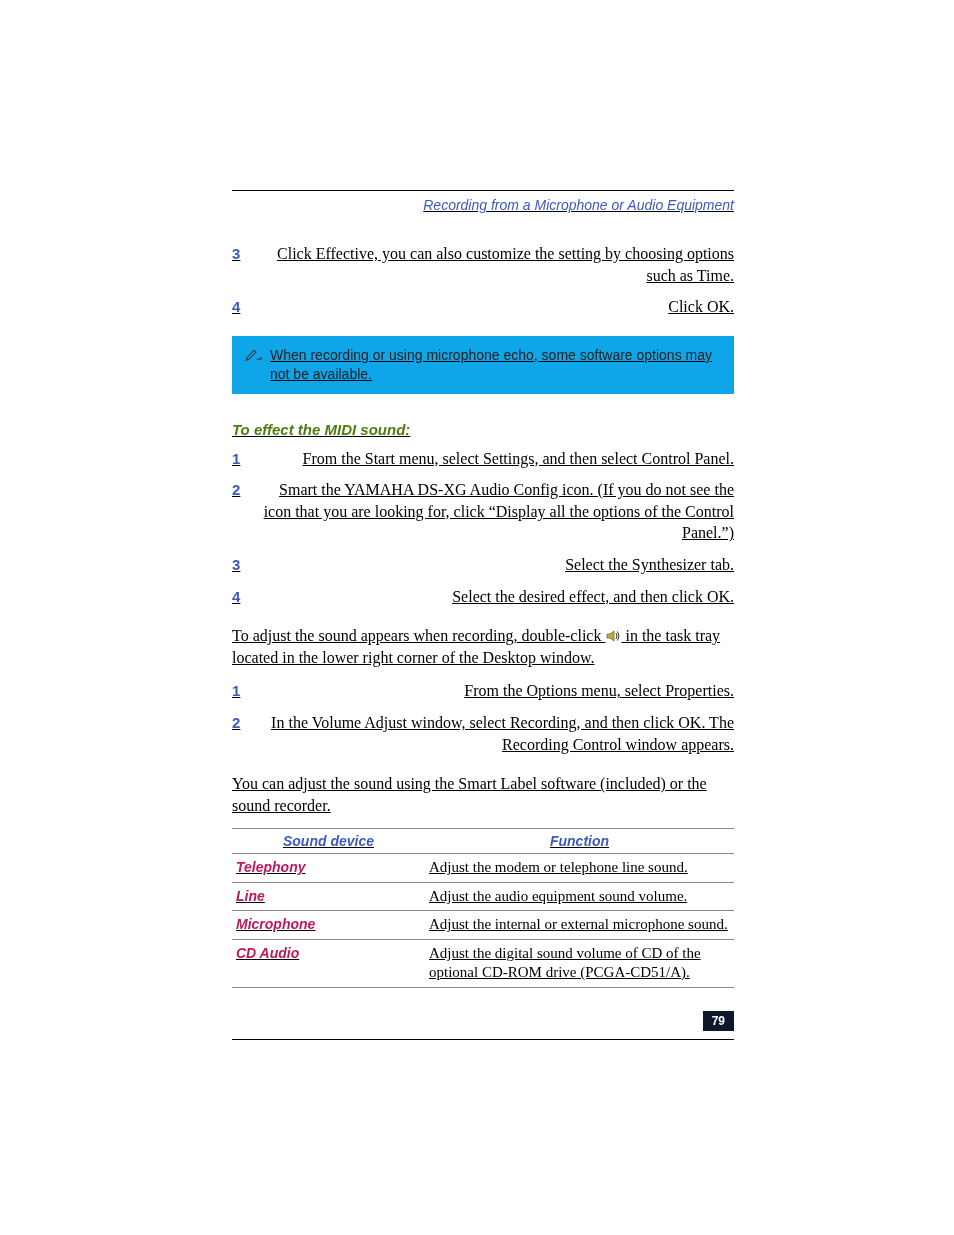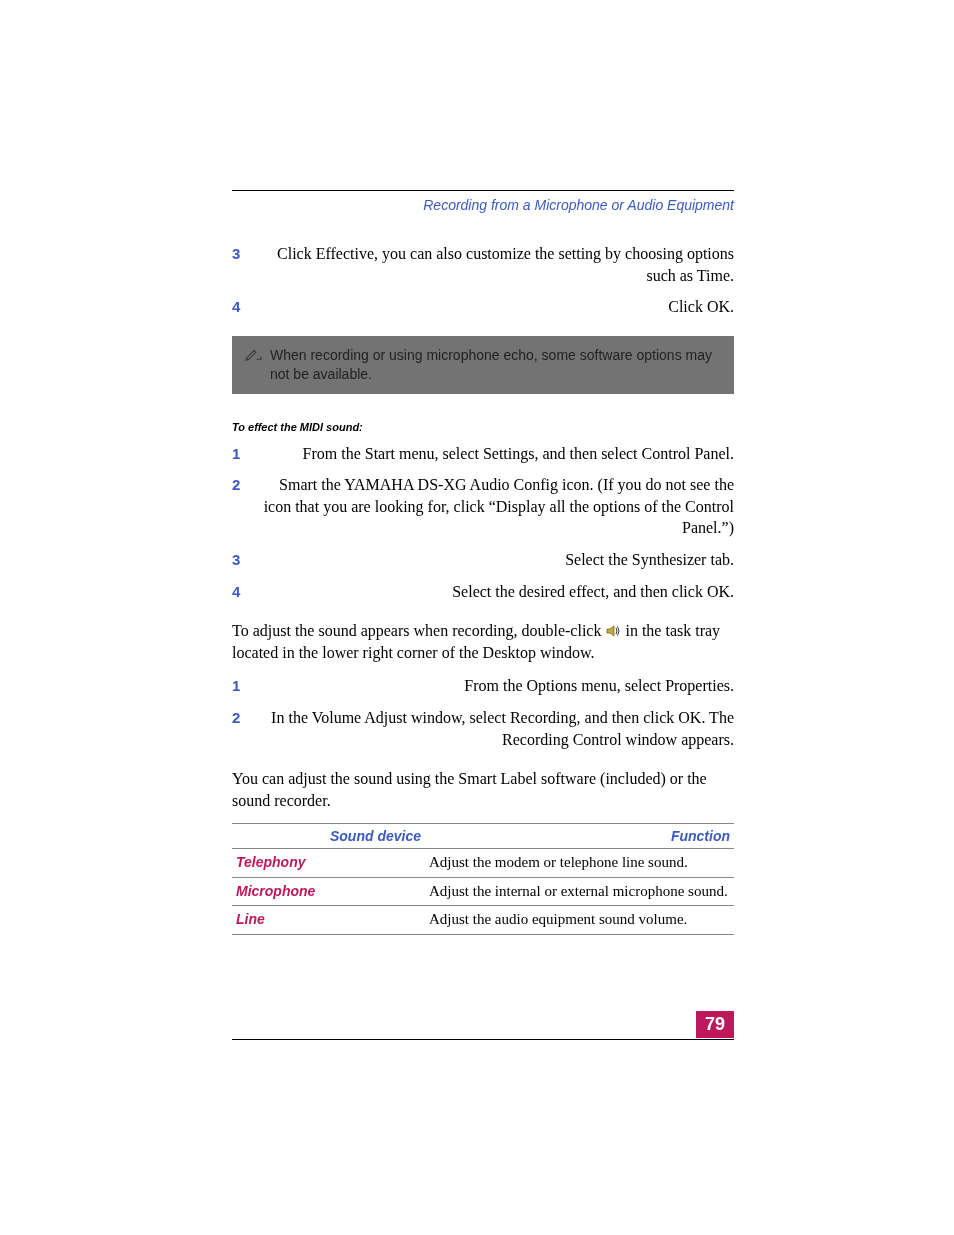--- a/index.html
+++ b/index.html
@@ -8,20 +8,21 @@
     background: #fff;
     font-family: "Times New Roman", Times, serif;
     color: #000;
   }
   .page {
     width: 954px;
     height: 1235px;
     position: relative;
     box-sizing: border-box;
     padding: 190px 220px 8px 232px;
+    text-decoration: underline;
   }
   .top-rule {
     border-top: 1.5px solid #000;
     height: 0;
     margin-bottom: 6px;
   }
   .header-title {
     font-family: Arial, Helvetica, sans-serif;
     font-style: italic;
     color: #3b5bbf;
@@ -48,21 +49,21 @@
     width: 24px;
     flex-shrink: 0;
     font-size: 15px;
     padding-top: 1px;
   }
   .step-text {
     flex: 1;
     text-align: right;
   }
   .note-box {
-    background: #737373;
+    background: #0ea5e9;
     padding: 10px 12px 10px 12px;
     margin: 10px 0 27px 0;
     display: flex;
     align-items: flex-start;
   }
   .note-icon {
     width: 26px;
     flex-shrink: 0;
     font-size: 15px;
     line-height: 1;
@@ -72,22 +73,22 @@
   .note-text {
     font-family: Arial, Helvetica, sans-serif;
     font-size: 14px;
     color: #222;
     line-height: 1.35;
   }
   .subhead {
     font-family: Arial, Helvetica, sans-serif;
     font-weight: bold;
     font-style: italic;
-    color: #000000;
-    font-size: 11px;
+    color: #4d7c0f;
+    font-size: 15px;
     margin: 8px 0 10px 0;
   }
   .body-para {
     font-size: 16px;
     line-height: 1.35;
     margin: 8px 0 12px 0;
   }
   .speaker-icon {
     display: inline-block;
     vertical-align: -3px;
@@ -98,21 +99,21 @@
     width: 100%;
     border-collapse: collapse;
     margin-top: 6px;
     font-size: 15px;
   }
   table.sound-table th {
     font-family: Arial, Helvetica, sans-serif;
     font-weight: bold;
     font-style: italic;
     color: #3b5bbf;
-    text-align: right;
+    text-align: center;
     border-top: 1px solid #888;
     border-bottom: 1px solid #888;
     padding: 4px 4px;
     font-size: 14px;
   }
   table.sound-table td {
     border-bottom: 1px solid #888;
     padding: 4px 4px;
     vertical-align: top;
     line-height: 1.3;
@@ -129,25 +130,25 @@
   .footer-area {
     position: absolute;
     left: 232px;
     right: 220px;
     bottom: 195px;
   }
   .page-num {
     position: absolute;
     right: 0;
     top: -28px;
-    background: #be185d;
+    background: #0f172a;
     color: #fff;
     font-family: Arial, Helvetica, sans-serif;
     font-weight: bold;
-    font-size: 18px;
+    font-size: 12px;
     padding: 3px 9px;
   }
   .bottom-rule {
     border-top: 1.5px solid #000;
     height: 0;
   }
 </style>
 </head>
 <body>
 
@@ -225,26 +226,30 @@
         <th>Sound device</th>
         <th>Function</th>
       </tr>
     </thead>
     <tbody>
       <tr>
         <td class="device">Telephony</td>
         <td>Adjust the modem or telephone line sound.</td>
       </tr>
       <tr>
+        <td class="device">Line</td>
+        <td>Adjust the audio equipment sound volume.</td>
+      </tr>
+      <tr>
         <td class="device">Microphone</td>
         <td>Adjust the internal or external microphone sound.</td>
       </tr>
       <tr>
-        <td class="device">Line</td>
-        <td>Adjust the audio equipment sound volume.</td>
+        <td class="device">CD Audio</td>
+        <td>Adjust the digital sound volume of CD of the optional CD-ROM drive (PCGA-CD51/A).</td>
       </tr>
     </tbody>
   </table>
 
   <div class="footer-area">
     <div class="page-num">79</div>
     <div class="bottom-rule"></div>
   </div>
 
 </div>

